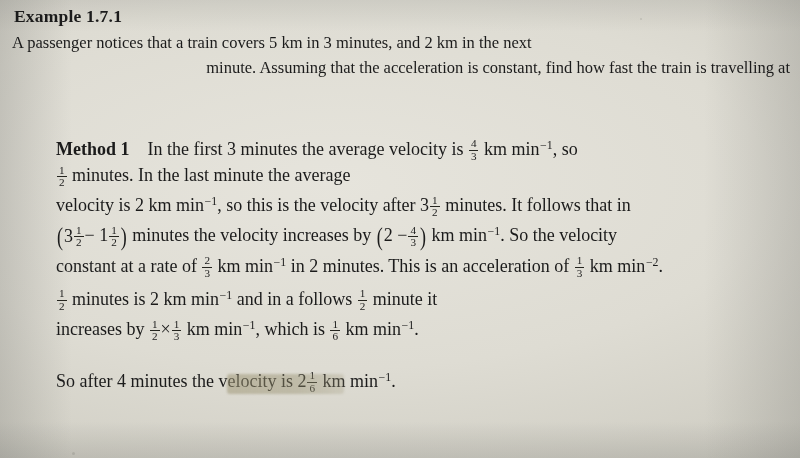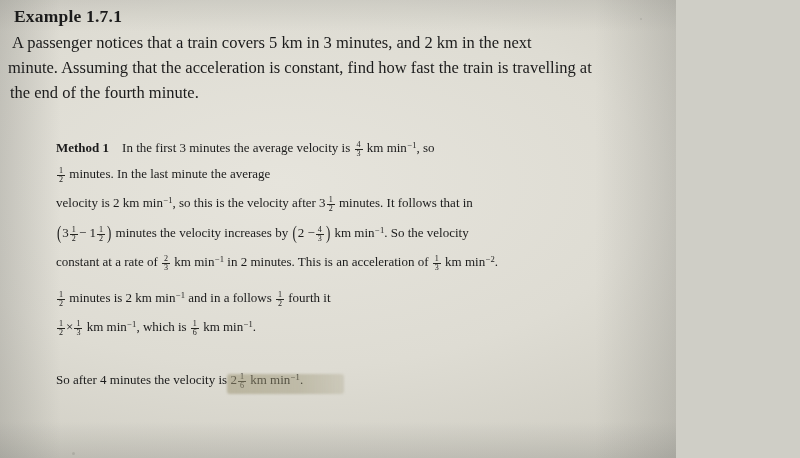--- a/index.html
+++ b/index.html
@@ -10,21 +10,21 @@
     width: 800px;
     height: 458px;
     overflow: hidden;
     background: #cfcec6;
     font-family: "Liberation Serif", serif;
     color: #1b1b1b;
   }
   
   #page {
     position: relative;
-    width: 676px;
+    width: 800px;
     height: 458px;
     background:
       radial-gradient(ellipse 120% 90% at 42% 40%, #e6e4dc 0%, #dedcd3 45%, #cfcdc3 78%, #bdbcb3 100%);
     overflow: hidden;
   }
   #page::after {
     content: "";
     position: absolute;
     inset: 0;
     pointer-events: none;
@@ -51,26 +51,26 @@
     left: 12px;
     top: 30px;
     width: 778px;
     font-size: 16.5px;
     line-height: 25px;
   }
   .intro .ln {
     display: block;
     white-space: nowrap;
   }
-  .intro .ln.l2 { margin-left: -4px; }
+  .intro .ln.l2 { margin-left: -4px; text-align: right; }
   .intro .ln.l3 { margin-left: -2px; }
 
   .block {
     position: absolute;
-    font-size: 13px;
+    font-size: 18px;
     line-height: 26px;
   }
   .block .ln { display: block; white-space: nowrap; }
 
   #method1 { left: 56px; top: 132px; width: 740px; }
   #para2   { left: 56px; top: 282px; width: 740px; }
   #para3   { left: 56px; top: 364px; width: 740px; }
 
   .bold { font-weight: bold; }
 
@@ -131,21 +131,20 @@
   <div class="speck" style="left:72px; top:452px; width:3px; height:3px;"></div>
   <div class="speck" style="left:640px; top:18px; width:2px; height:2px;"></div>
 
   <div class="content">
 
     <div class="ex-title">Example 1.7.1</div>
 
     <div class="intro">
       <span class="ln l1">A passenger notices that a train covers 5 km in 3 minutes, and 2 km in the next</span>
       <span class="ln l2">minute. Assuming that the acceleration is constant, find how fast the train is travelling at</span>
-      <span class="ln l3">the end of the fourth minute.</span>
     </div>
 
     <div class="block" id="method1">
 
       <span class="ln">
         <span class="bold">Method 1</span>&nbsp;&nbsp;&nbsp;&nbsp;<span>In the first 3 minutes the average velocity is</span>
         <span class="frac"><span class="num">4</span><span class="den">3</span></span>
         <span>km min</span><span class="sup">−1</span><span>, so</span>
       </span>
 
@@ -176,24 +175,25 @@
       </span>
 
     </div>
 
     <div class="block" id="para2">
       <span class="ln">
         <span class="frac"><span class="num">1</span><span class="den">2</span></span>
         <span>minutes is 2 km min</span><span class="sup">−1</span>
         <span>and in a follows</span>
         <span class="frac"><span class="num">1</span><span class="den">2</span></span>
-        <span>fourth it</span>
-      </span>
-
-      <span class="ln">
+        <span>minute it</span>
+      </span>
+
+      <span class="ln">
+        <span>increases by</span>
         <span class="frac"><span class="num">1</span><span class="den">2</span></span><span>×</span><span class="frac"><span class="num">1</span><span class="den">3</span></span>
         <span>km min</span><span class="sup">−1</span><span>, which is</span>
         <span class="frac"><span class="num">1</span><span class="den">6</span></span>
         <span>km min</span><span class="sup">−1</span><span>.</span>
       </span>
     </div>
 
     <div class="block" id="para3">
       <span class="ln">
         <span>So after 4 minutes the velocity is</span>

